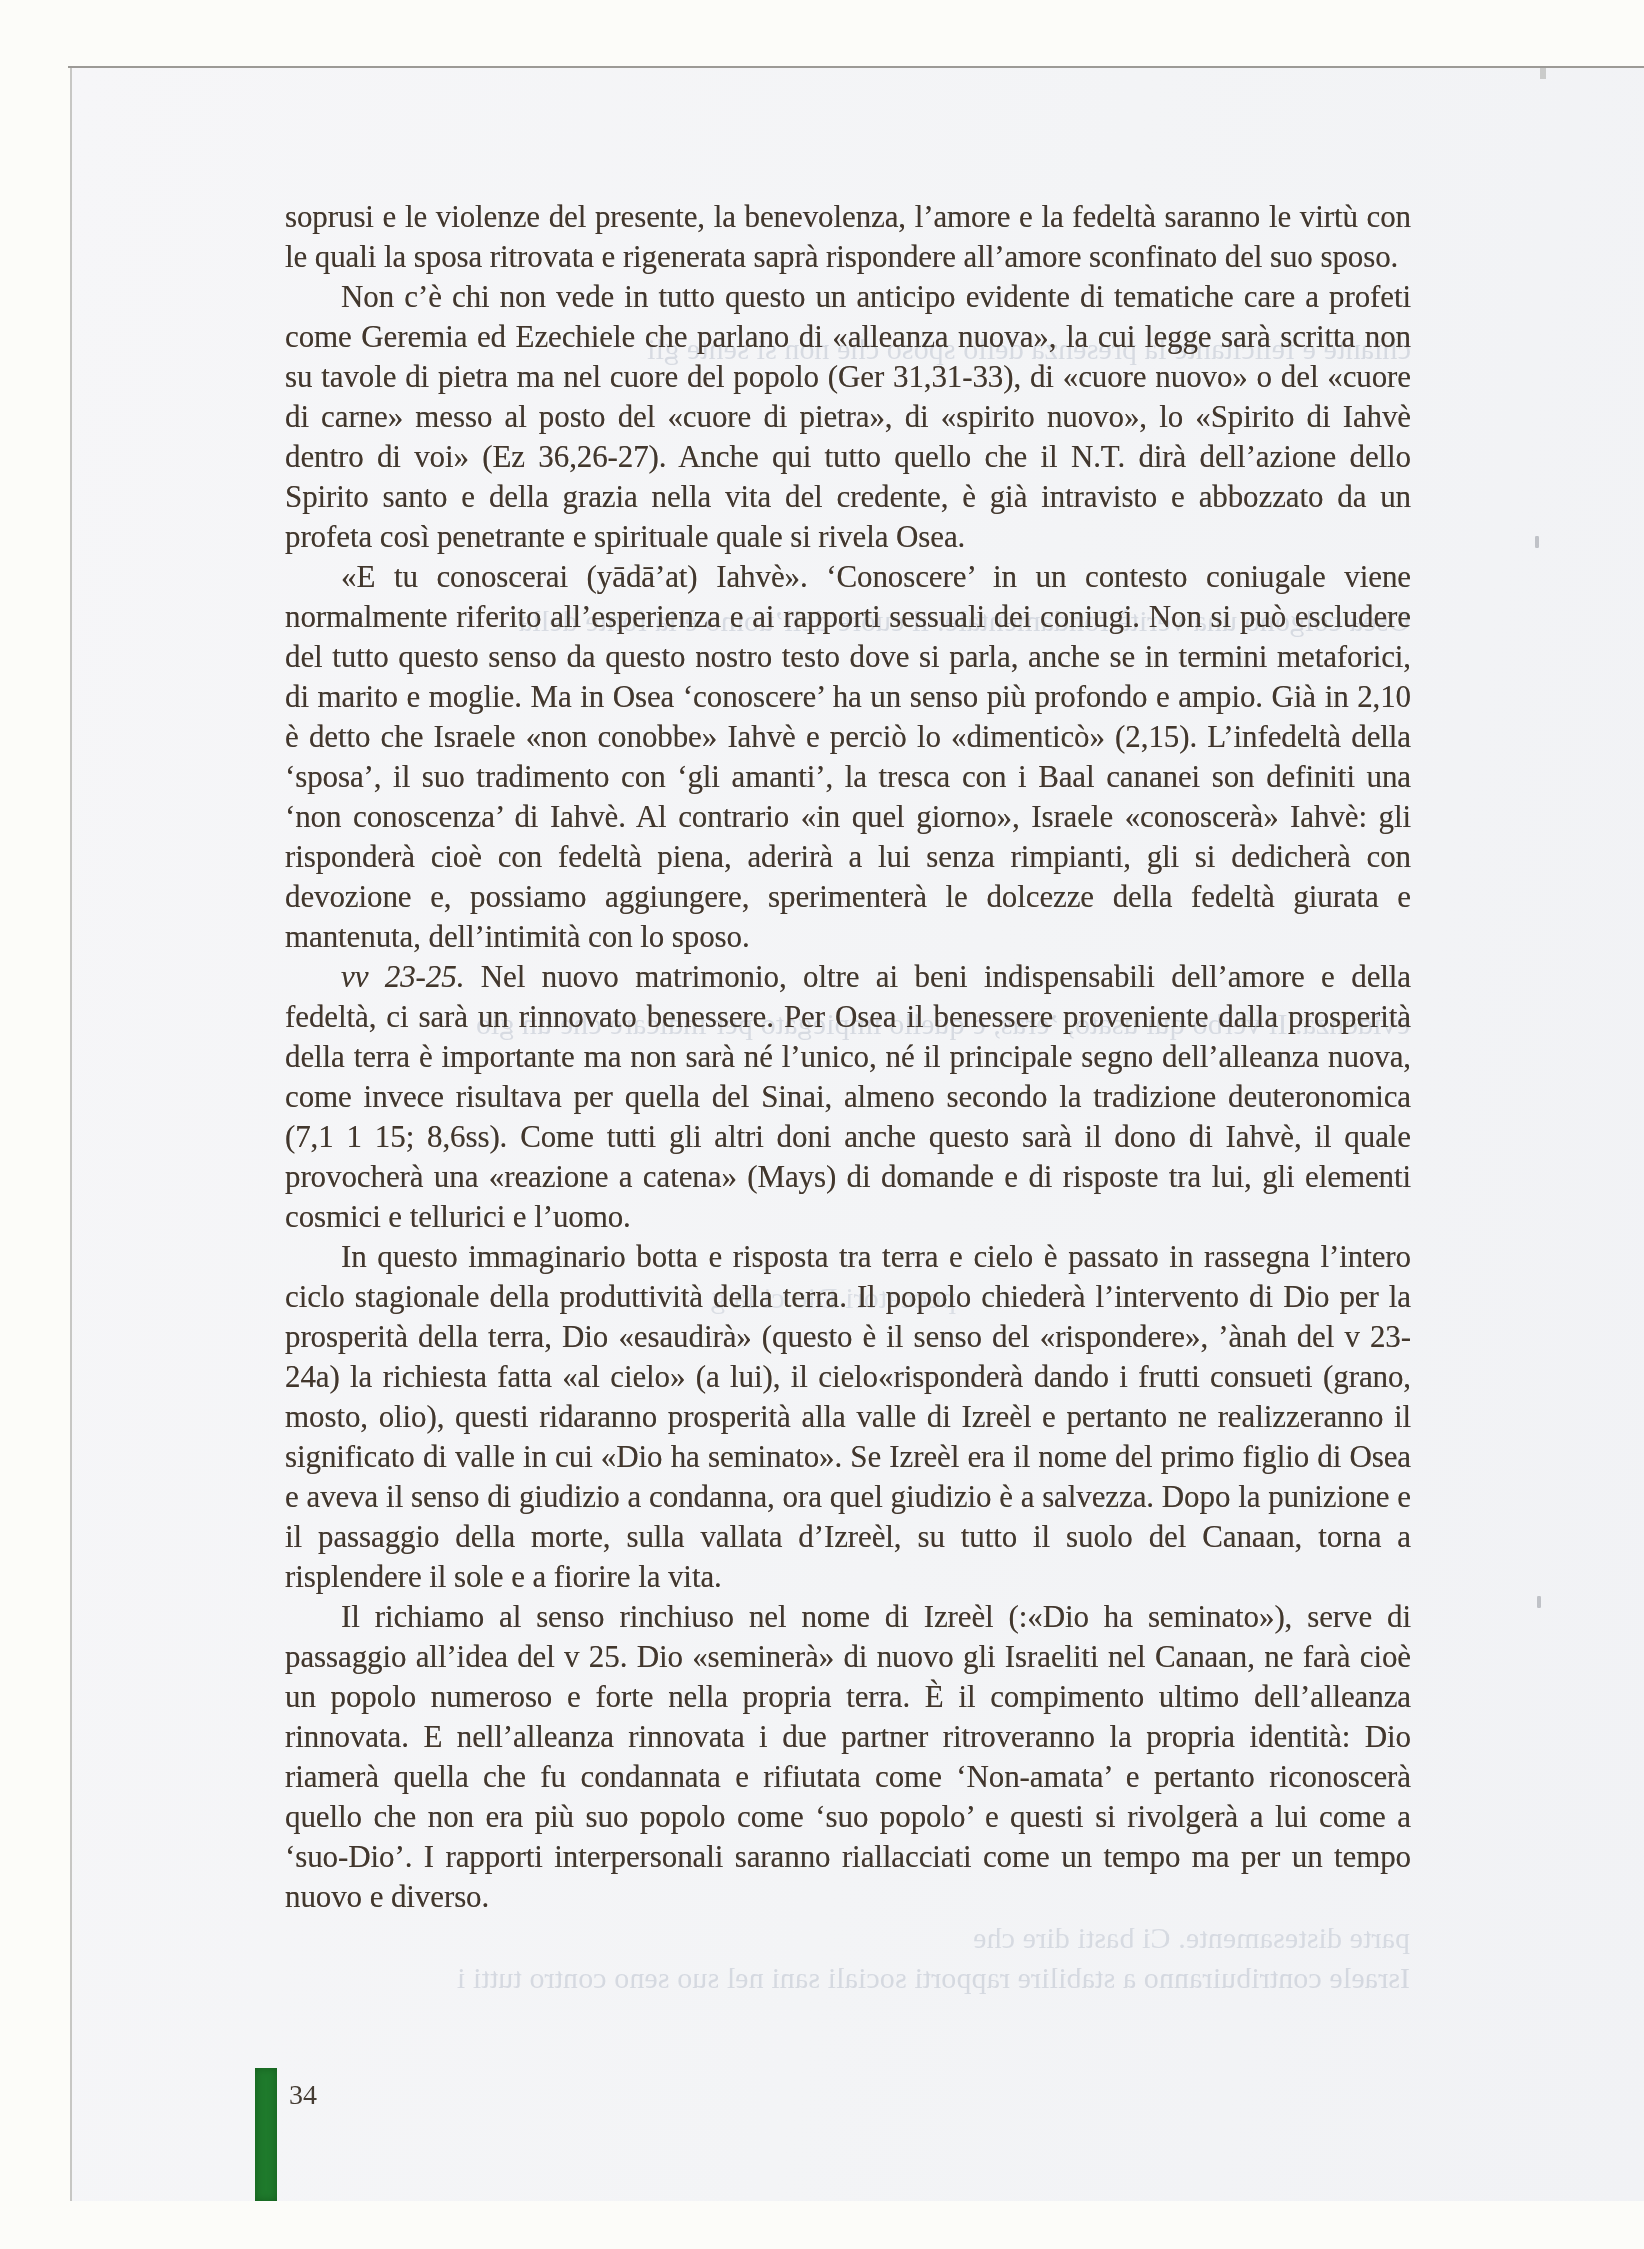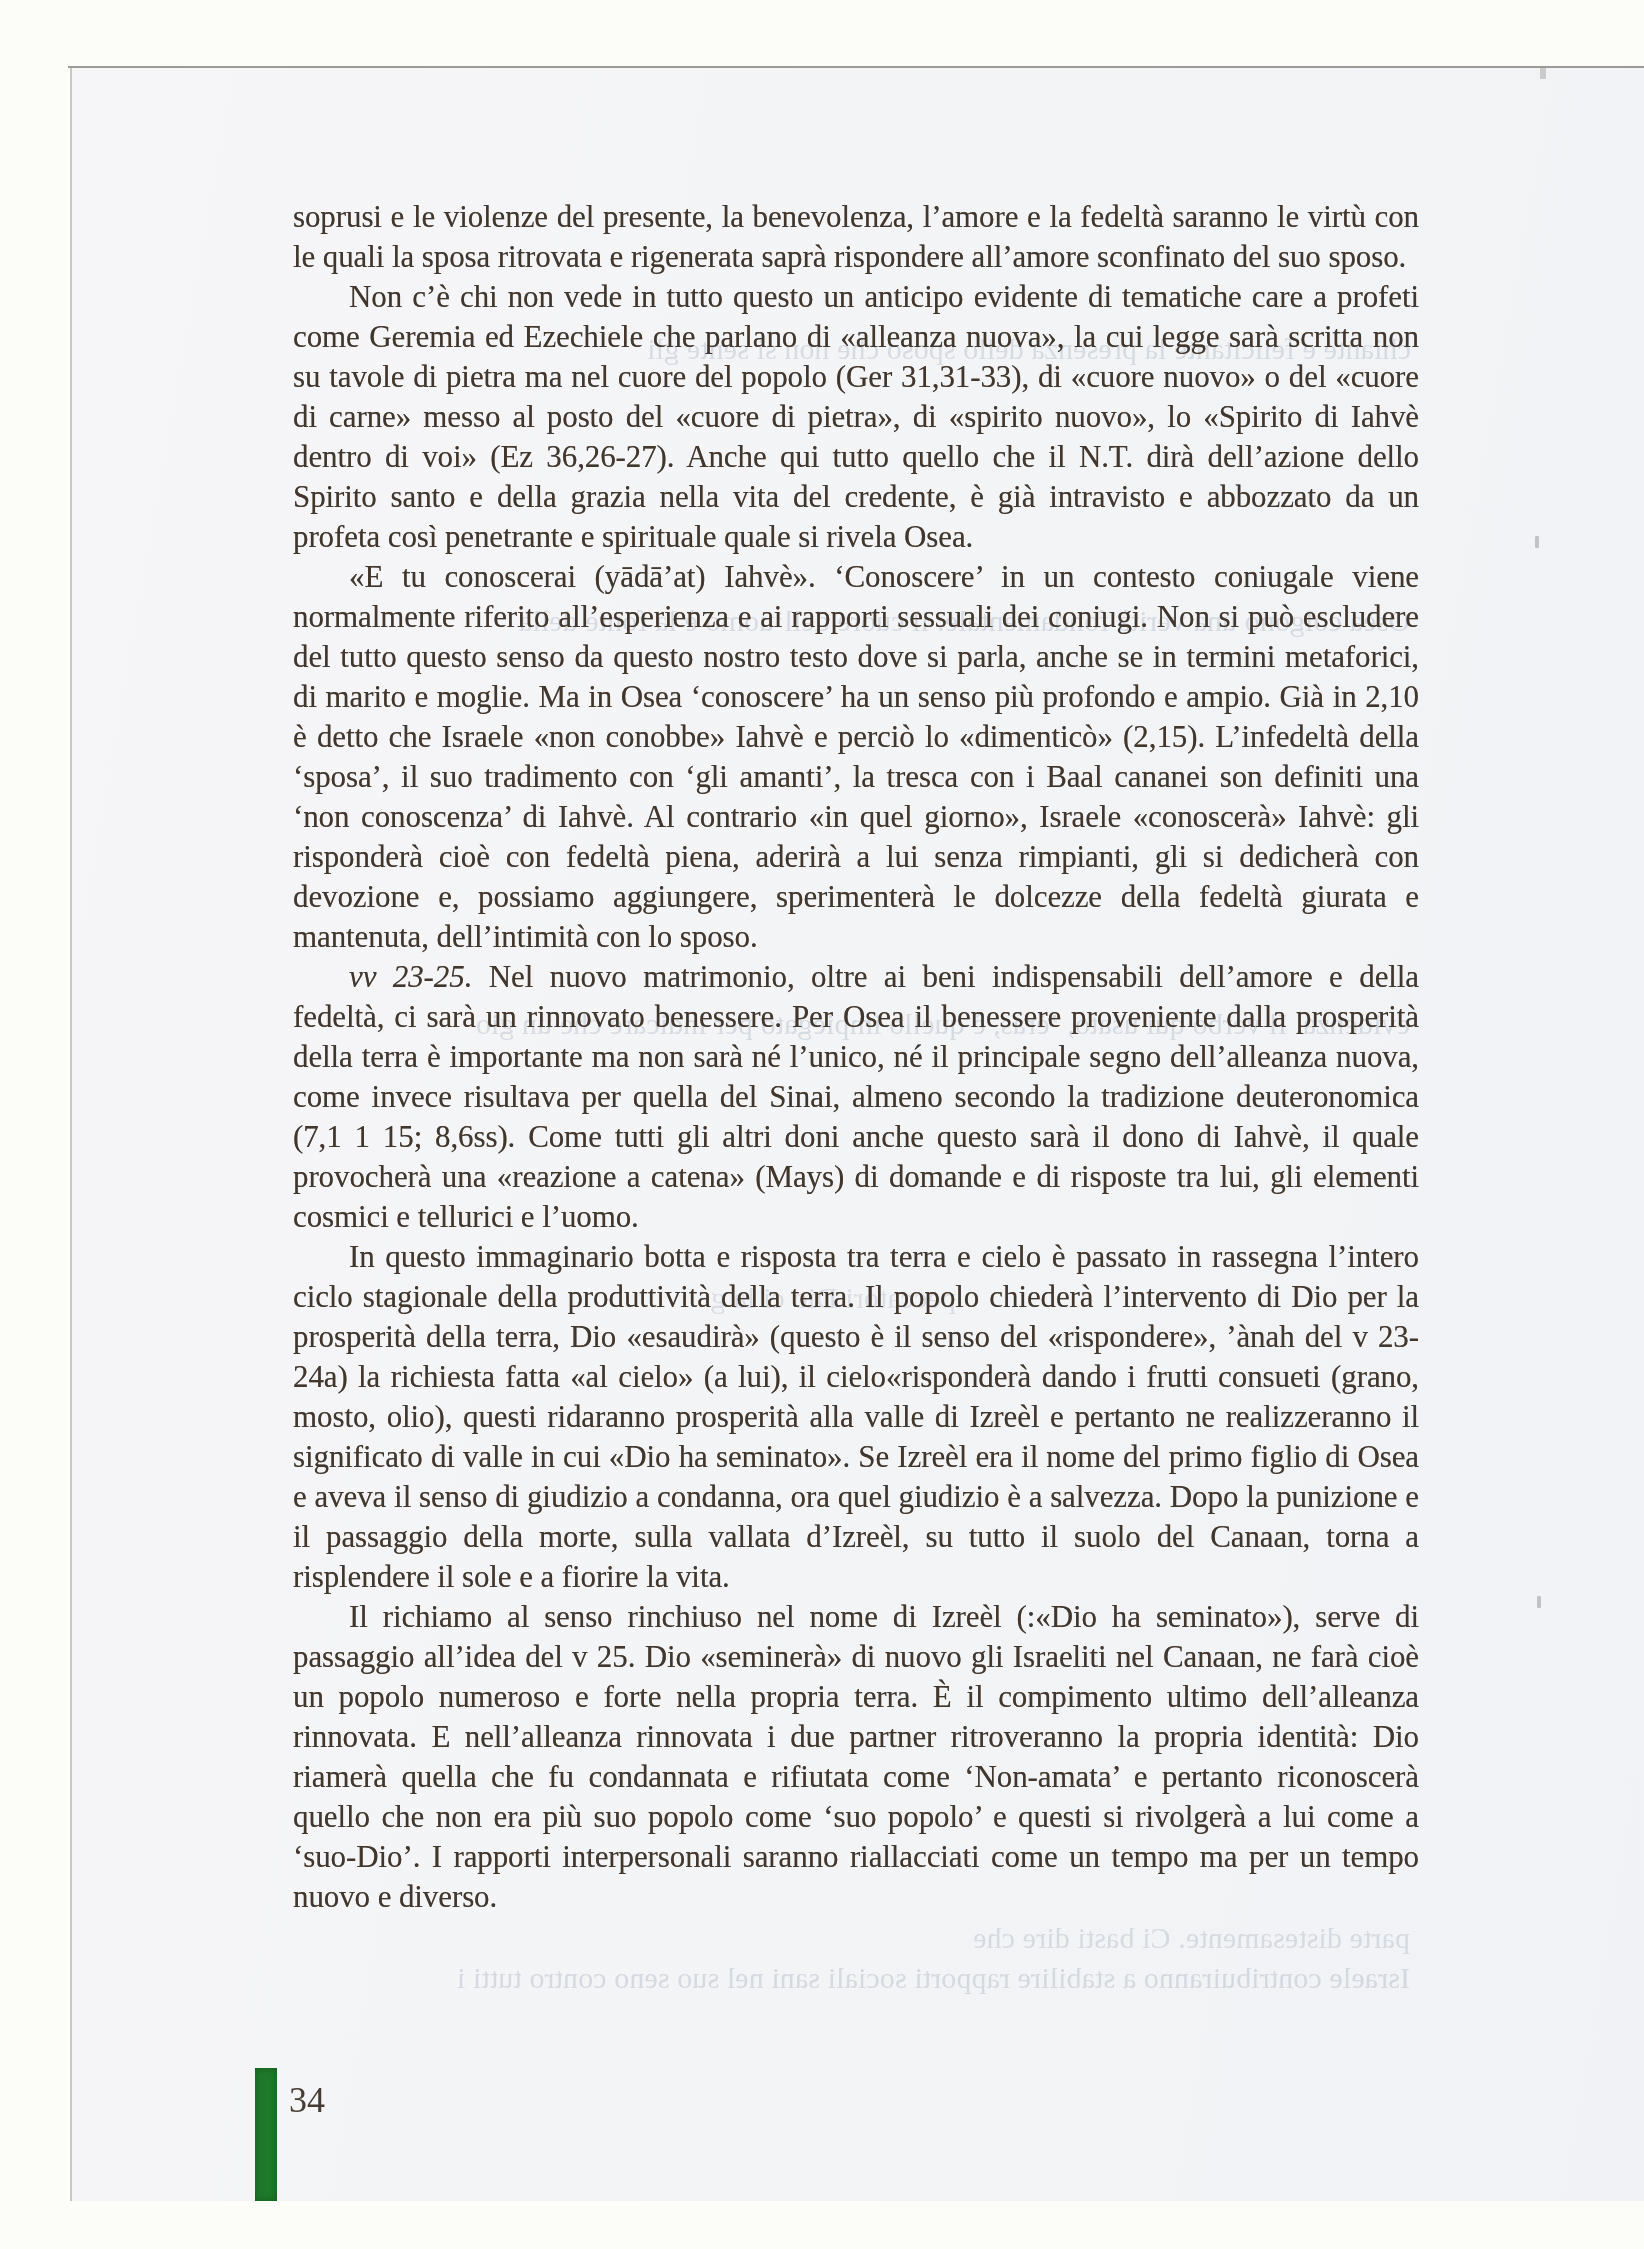--- a/index.html
+++ b/index.html
@@ -26,21 +26,21 @@
     background: #c7c7c4;
   }
   .edge-notch {
     position: absolute; left: 1540px; top: 68px; width: 6.1px; height: 11px;
     background: #a9aaa6; opacity: .55;
   }
 
   
   .text-block {
     position: absolute;
-    left: 293px; top: 197px; width: 1126px;
+    left: 285px; top: 197px; width: 1126px;
     font-size: 31px; line-height: 40px;
     color: #42372d;
     text-align: justify;
     letter-spacing: -0.1px;
     text-shadow: 0 0 0.4px rgba(66, 55, 45, 0.55);
   }
   .para { margin: 0; }
   .para.indent { text-indent: 56px; }
   .italic { }
   .bold-italic { font-style: italic; font-weight: 400; }
@@ -60,21 +60,21 @@
   }
 
   
   .chapter-bar {
     position: absolute; left: 255px; top: 2068px; width: 22px; height: 133px;
     background: #1f7a2c;
     box-shadow: inset 0 0 8.5px rgba(0,40,0,.35);
   }
   .page-num {
     position: absolute; left: 289px; top: 2079px;
-    font-size: 36px; color: #453c33;
+    font-size: 28px; color: #453c33;
   }
 
   
   .speck { position: absolute; background: #8d929a; opacity: .5; border-radius: 1.2px; }
   .speck.s1 { left: 1535px; top: 536px;  width: 4.3px; height: 12.2px; }
   .speck.s2 { left: 1537px; top: 1596px; width: 4.3px; height: 12.2px; }
 </style>
 </head>
 <body>
 

